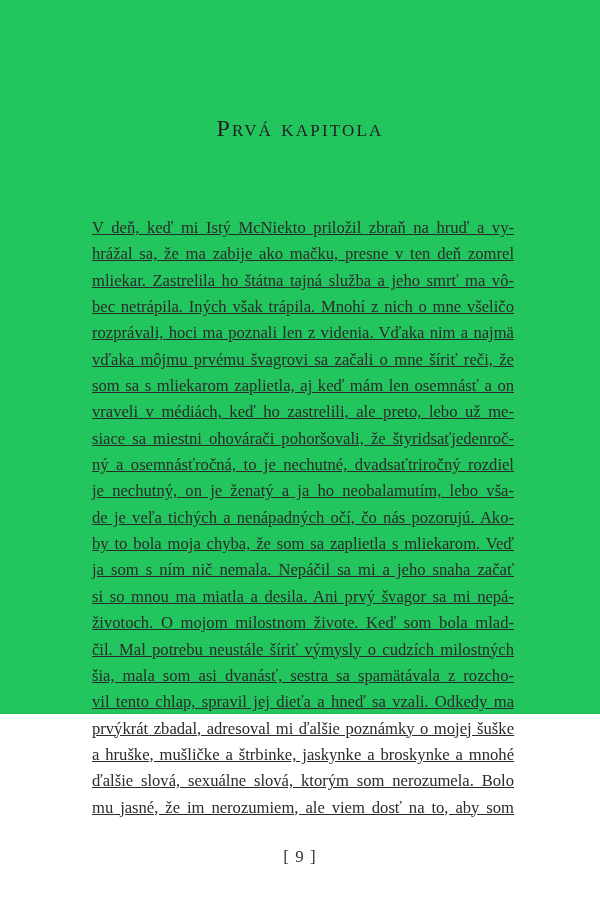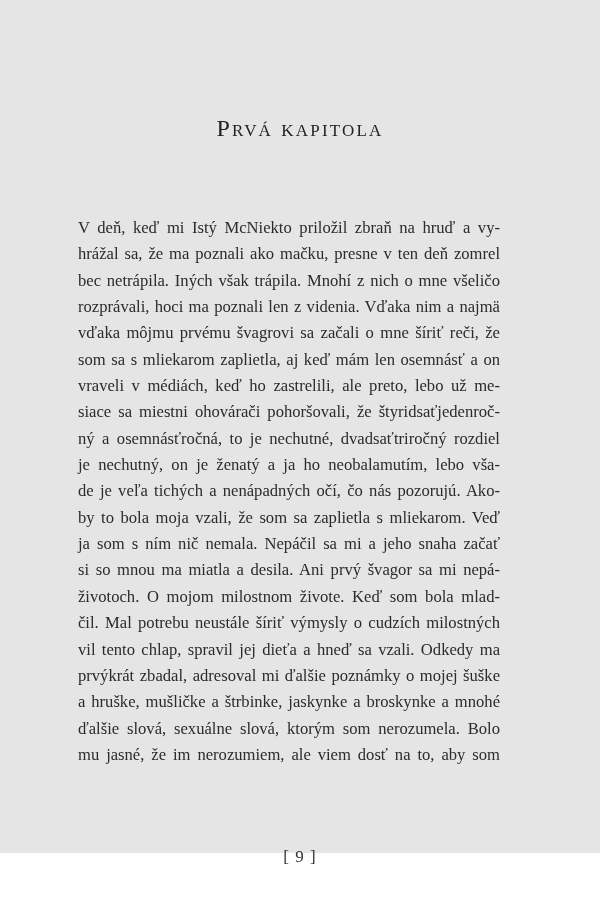--- a/index.html
+++ b/index.html
@@ -12,43 +12,44 @@
       height: 921px;
       position: relative;
       overflow: hidden;
       font-family: "Liberation Serif", "DejaVu Serif", serif;
       color: #2a2a2a;
     }
     .page {
       position: absolute;
       left: 0; top: 0;
       width: 600px;
-      height: 853px;
-      background: #e5e5e5;
+      height: 714px;
+      background: #22c55e;
     }
     .chapter-title {
       position: absolute;
       top: 113px;
       left: 0;
       width: 600px;
       text-align: center;
       font-size: 24px;
       letter-spacing: 2.2px;
       font-variant: small-caps;
       color: #222;
       line-height: 30px;
     }
     .body-text {
       position: absolute;
       top: 215px;
-      left: 78px;
+      left: 92px;
       width: 422px;
       font-size: 16.6px;
       line-height: 26.35px;
       color: #2b2b2b;
+      text-decoration: underline;
     }
     .line {
       display: block;
       white-space: nowrap;
       text-align: justify;
       text-align-last: justify;
       height: 26.35px;
     }
     .folio {
       position: absolute;
@@ -62,35 +63,37 @@
     }
   </style>
 </head>
 <body>
 
 <div class="page">
   <div class="chapter-title">Prvá kapitola</div>
 
   <div class="body-text">
     <span class="line">V deň, keď mi Istý McNiekto priložil zbraň na hruď a vy-</span>
-    <span class="line">hrážal sa, že ma poznali ako mačku, presne v ten deň zomrel</span>
+    <span class="line">hrážal sa, že ma zabije ako mačku, presne v ten deň zomrel</span>
+    <span class="line">mliekar. Zastrelila ho štátna tajná služba a jeho smrť ma vô-</span>
     <span class="line">bec netrápila. Iných však trápila. Mnohí z nich o mne všeličo</span>
     <span class="line">rozprávali, hoci ma poznali len z videnia. Vďaka nim a najmä</span>
     <span class="line">vďaka môjmu prvému švagrovi sa začali o mne šíriť reči, že</span>
     <span class="line">som sa s mliekarom zaplietla, aj keď mám len osemnásť a on</span>
     <span class="line">vraveli v médiách, keď ho zastrelili, ale preto, lebo už me-</span>
     <span class="line">siace sa miestni ohovárači pohoršovali, že štyridsaťjedenroč-</span>
     <span class="line">ný a osemnásťročná, to je nechutné, dvadsaťtriročný rozdiel</span>
     <span class="line">je nechutný, on je ženatý a ja ho neobalamutím, lebo vša-</span>
     <span class="line">de je veľa tichých a nenápadných očí, čo nás pozorujú. Ako-</span>
-    <span class="line">by to bola moja vzali, že som sa zaplietla s mliekarom. Veď</span>
+    <span class="line">by to bola moja chyba, že som sa zaplietla s mliekarom. Veď</span>
     <span class="line">ja som s ním nič nemala. Nepáčil sa mi a jeho snaha začať</span>
     <span class="line">si so mnou ma miatla a desila. Ani prvý švagor sa mi nepá-</span>
     <span class="line">životoch. O mojom milostnom živote. Keď som bola mlad-</span>
     <span class="line">čil. Mal potrebu neustále šíriť výmysly o cudzích milostných</span>
+    <span class="line">šia, mala som asi dvanásť, sestra sa spamätávala z rozcho-</span>
     <span class="line">vil tento chlap, spravil jej dieťa a hneď sa vzali. Odkedy ma</span>
     <span class="line">prvýkrát zbadal, adresoval mi ďalšie poznámky o mojej šuške</span>
     <span class="line">a hruške, mušličke a štrbinke, jaskynke a broskynke a mnohé</span>
     <span class="line">ďalšie slová, sexuálne slová, ktorým som nerozumela. Bolo</span>
     <span class="line">mu jasné, že im nerozumiem, ale viem dosť na to, aby som</span>
   </div>
 
   <div class="folio">[ 9 ]</div>
 </div>
 

